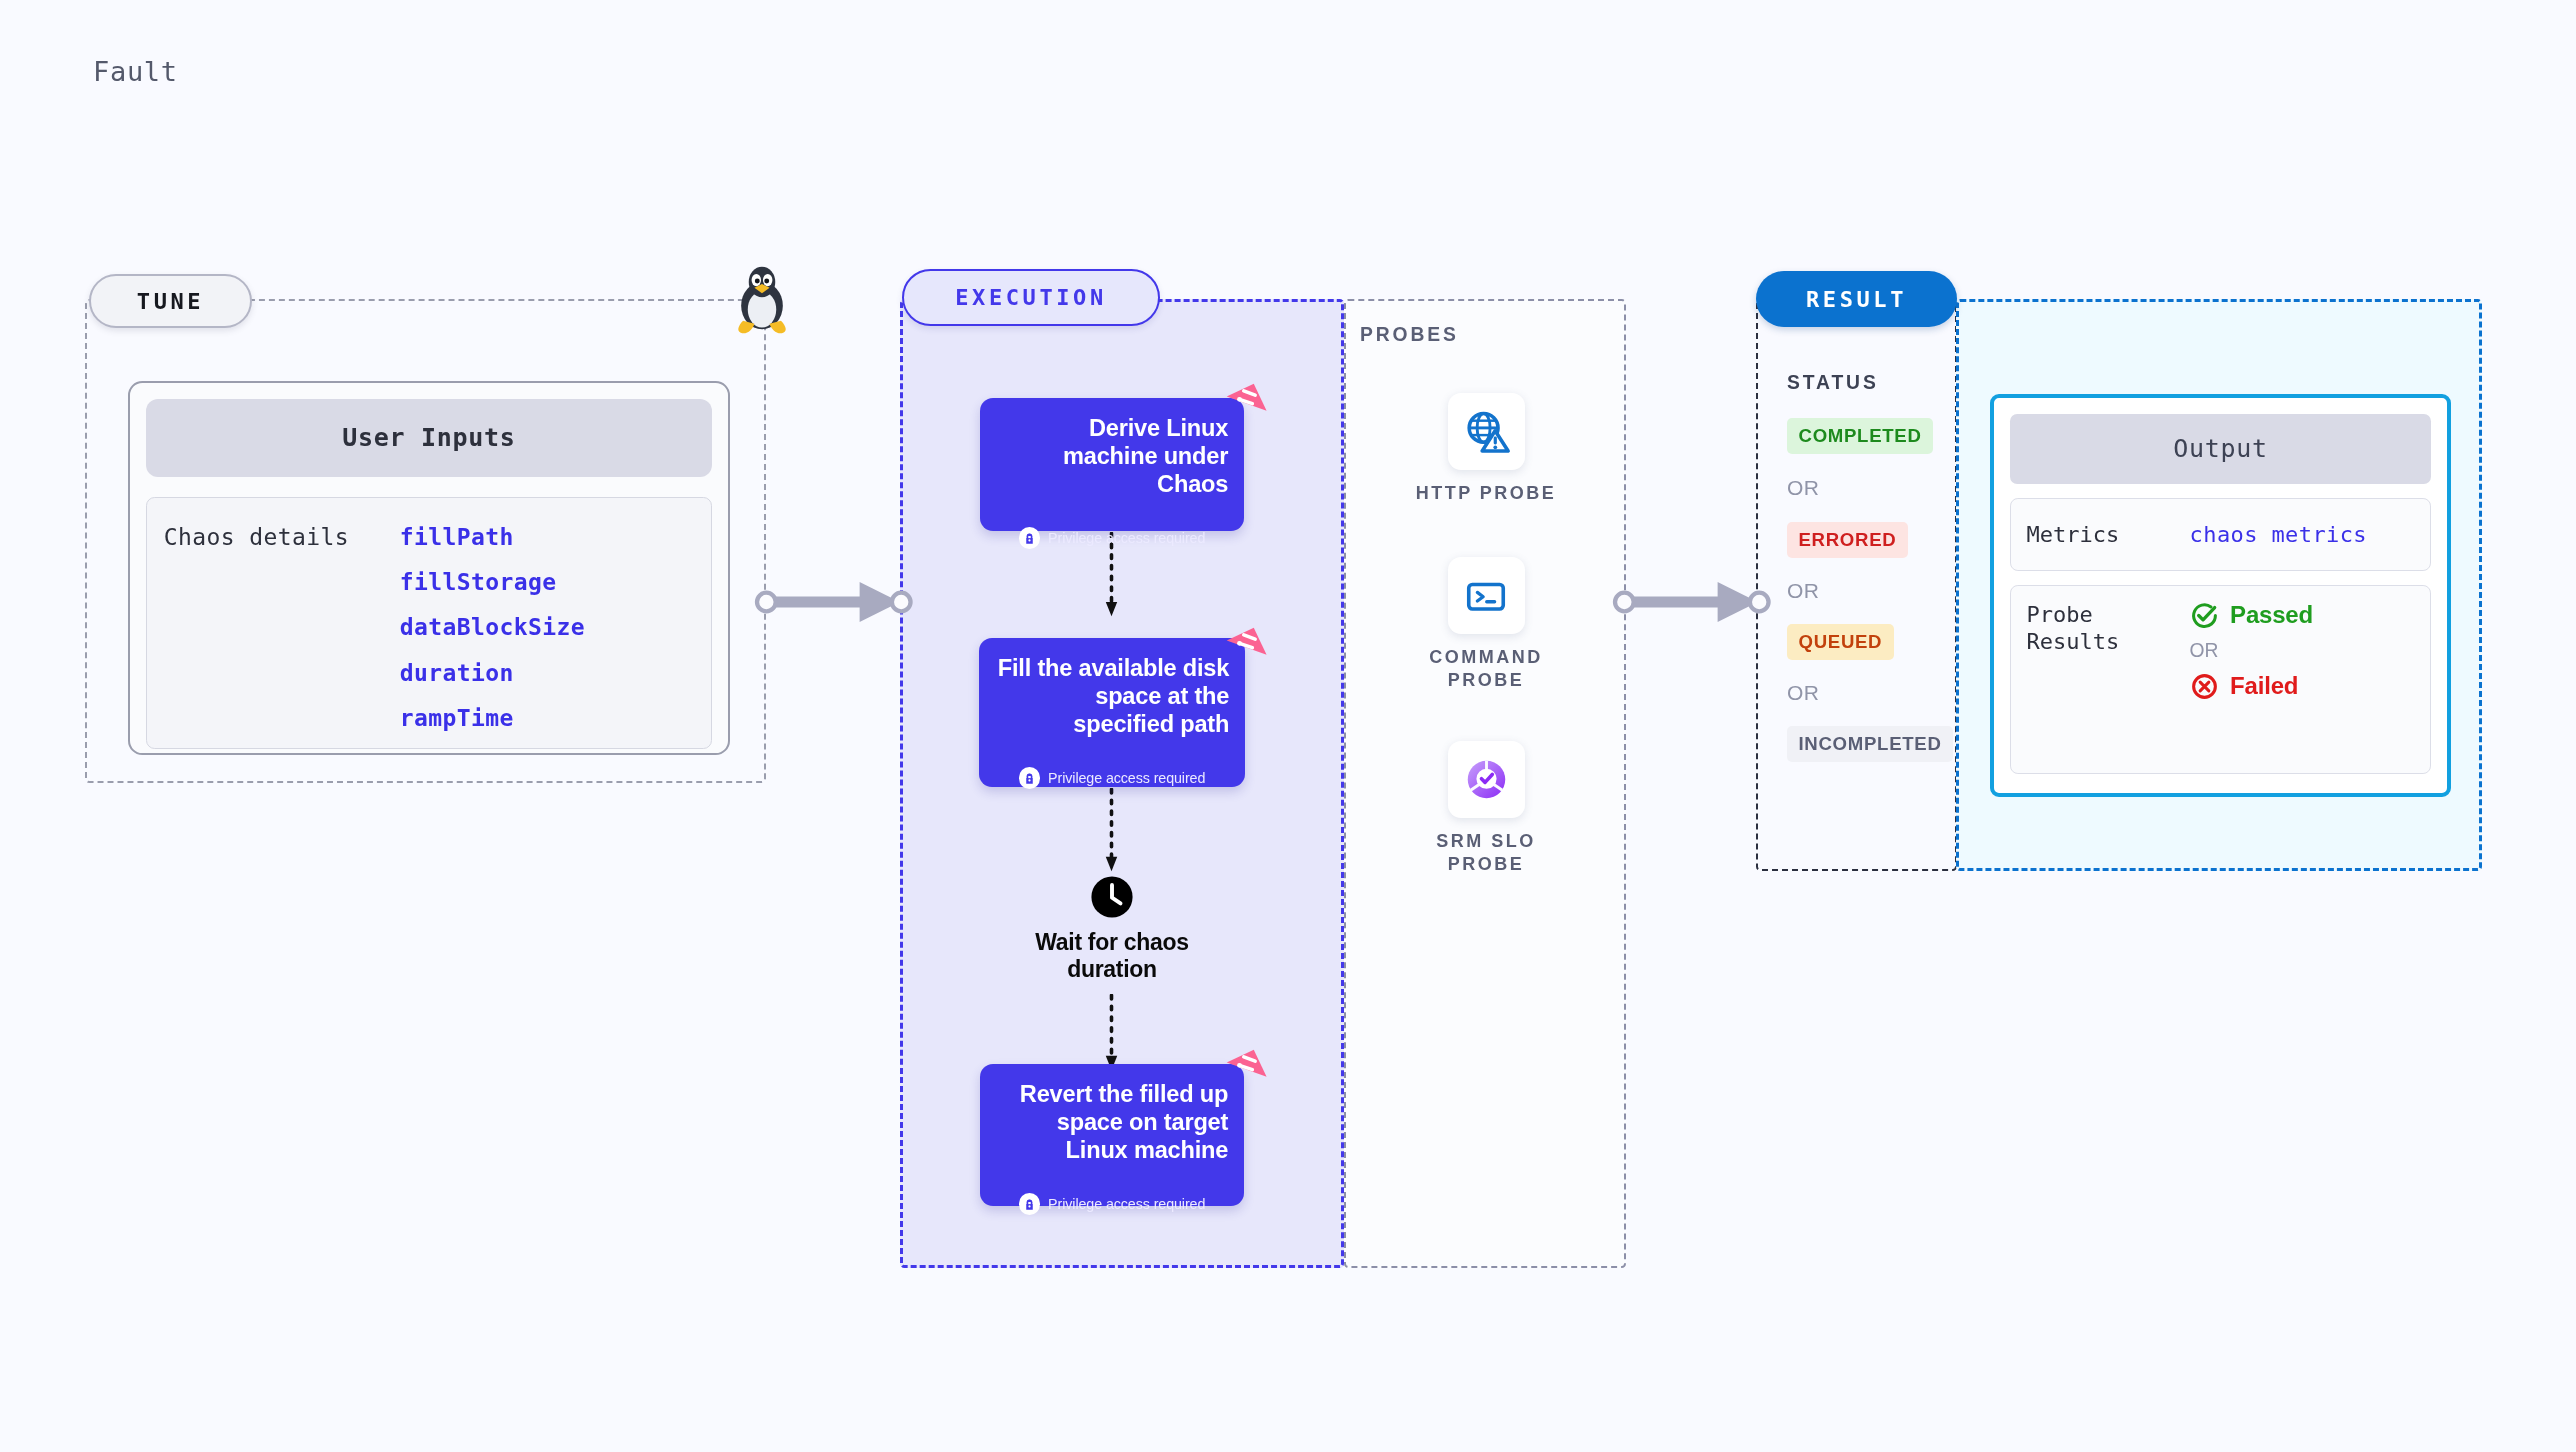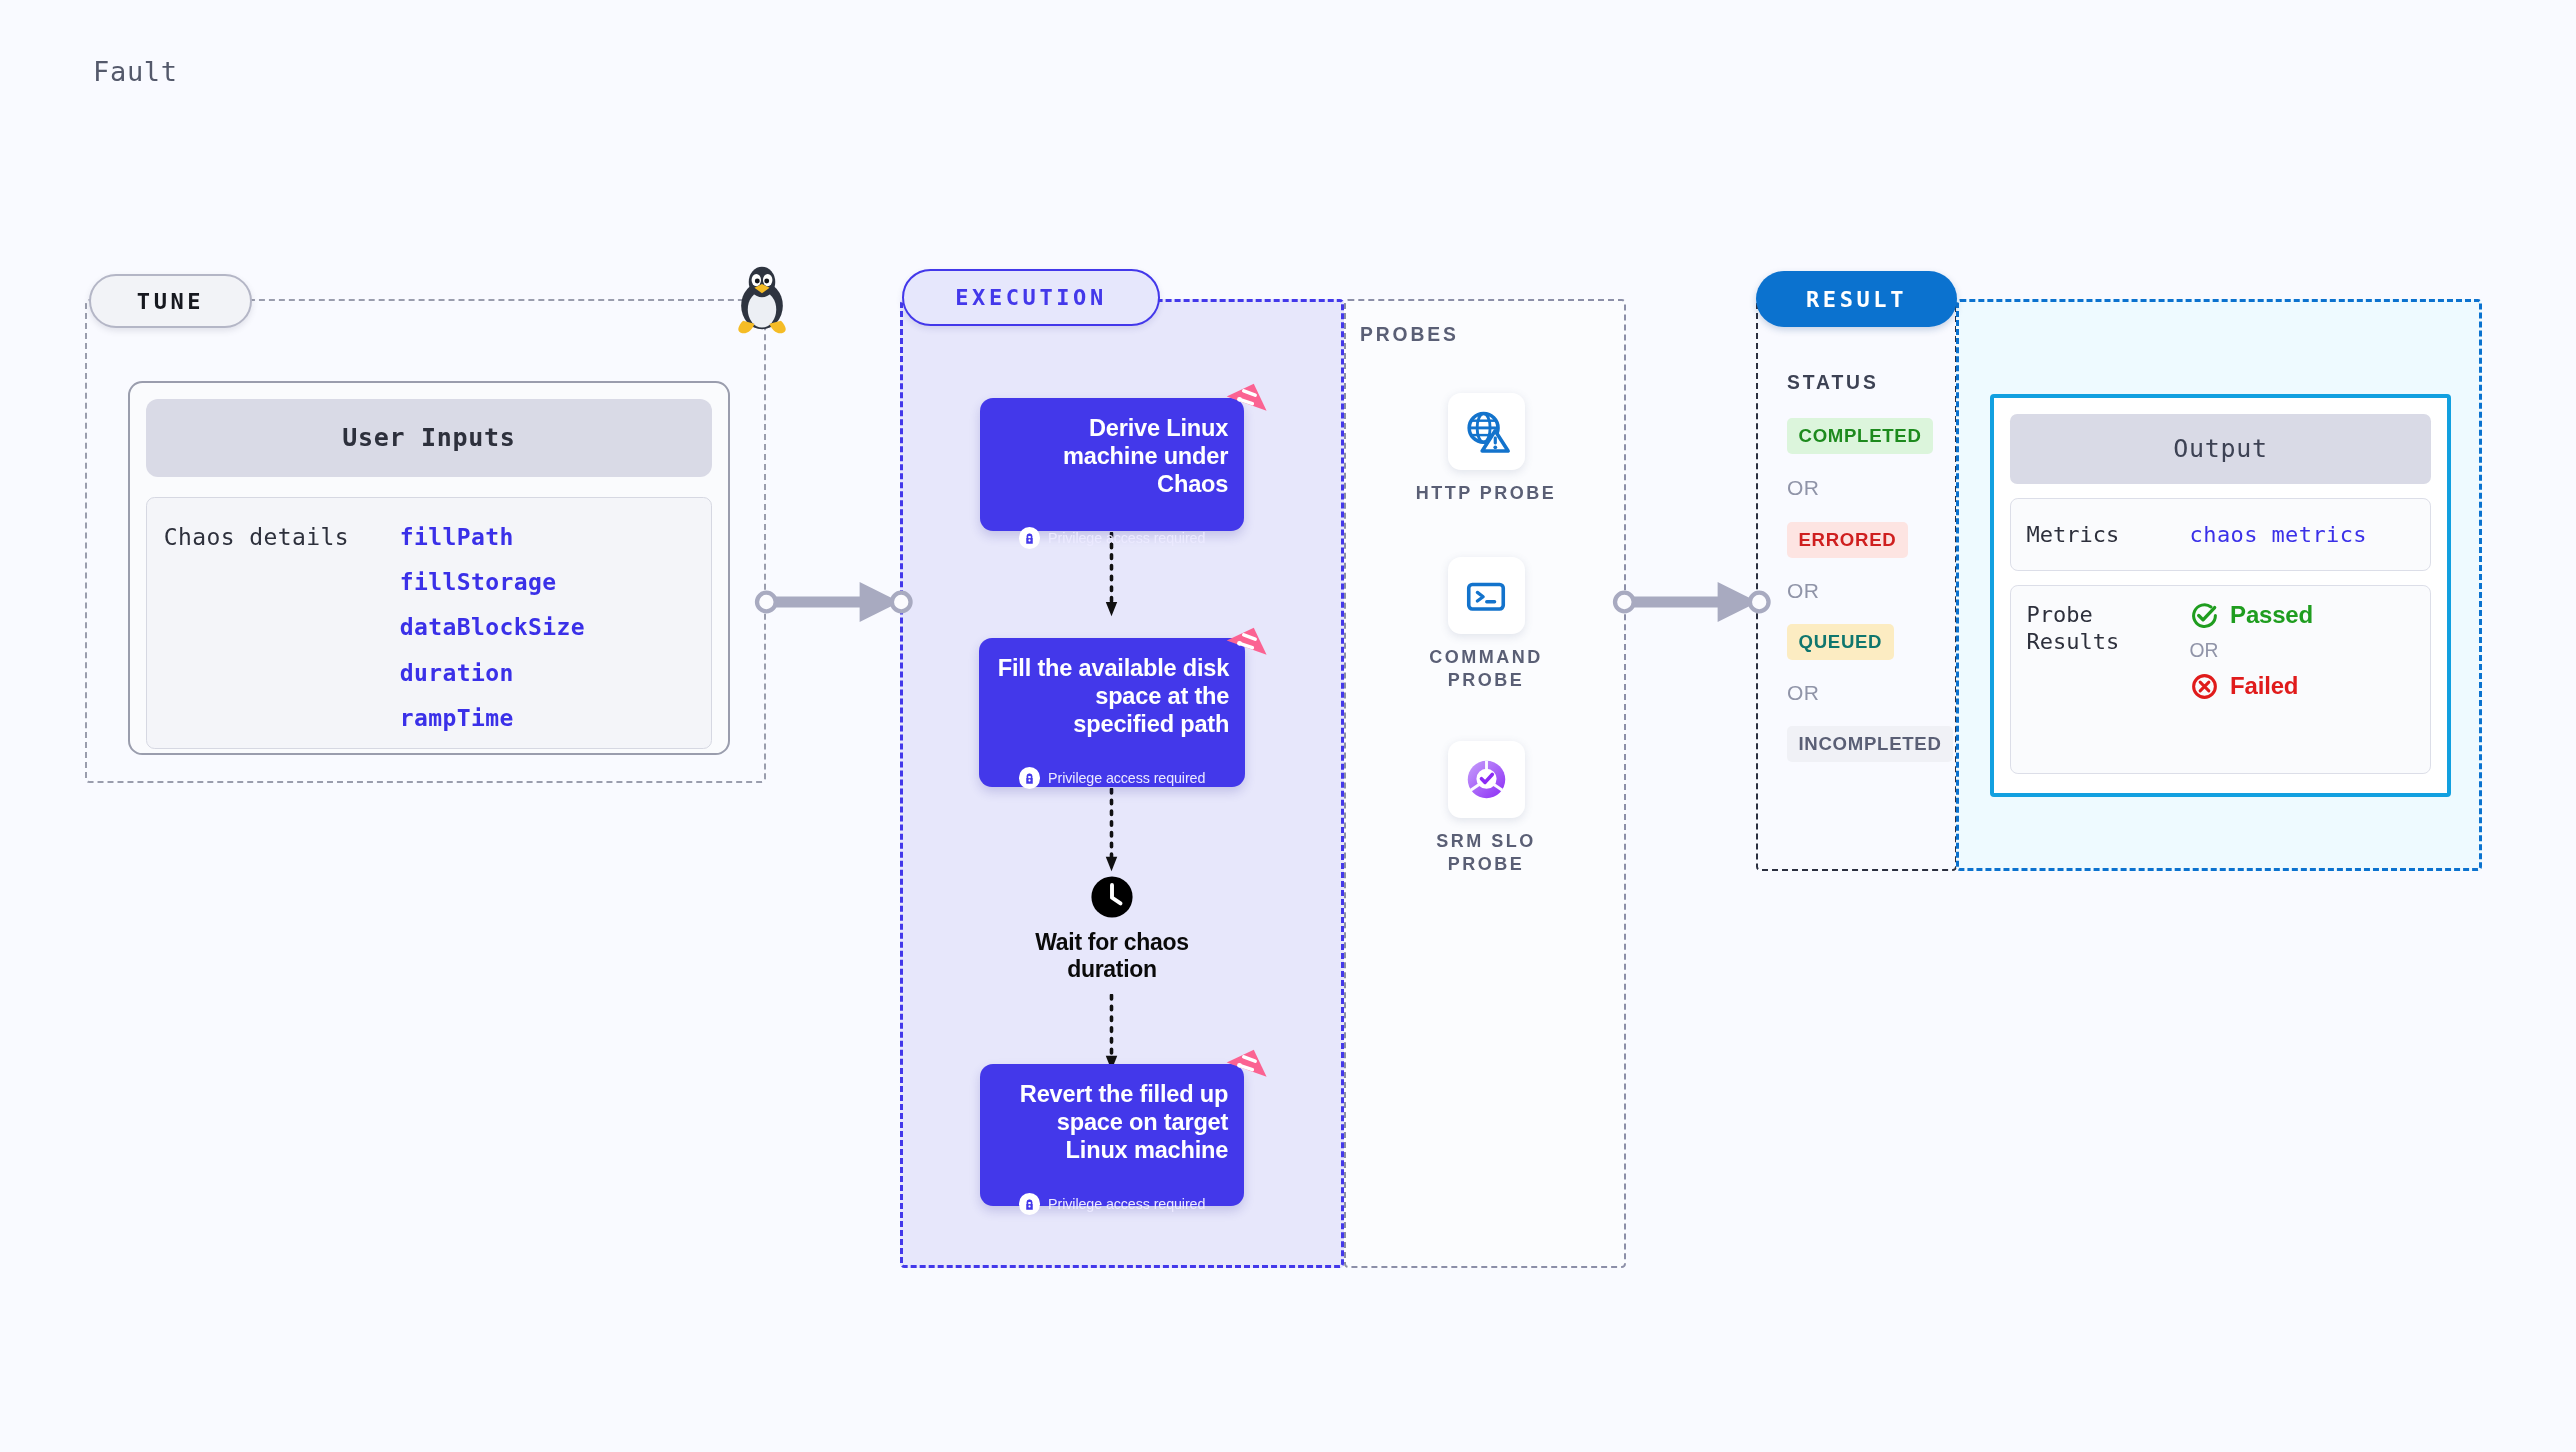--- a/index.html
+++ b/index.html
@@ -163,21 +163,21 @@
     position: absolute; border-radius: 5px; padding: 7.2px 11.5px;
     font-size: 18.6px; font-weight: bold; letter-spacing: 0.7px;
   }
   .or-text {
     position: absolute; font-size: 21px; color: #9094a8; letter-spacing: 0.4px;
   }
 
   
   .card-output {
     position: absolute; left: 1990px; top: 394px; width: 461px; height: 403px;
-    background: #ffffff; border: 4.3px solid #12a0e0; border-radius: 4px;
+    background: #ffffff; border: 4.3px solid #12a0e0; border-radius: 9px;
     padding: 15.8px;
   }
   .out-header {
     height: 70px; background: #d9dae6; border-radius: 7.2px;
     display: flex; align-items: center; justify-content: center;
     font-family: "DejaVu Sans Mono", monospace; font-size: 25px;
     color: #3d4254; letter-spacing: 0.7px;
   }
   .out-row {
     margin-top: 14.3px; background: #fafbfd; border: 1.4px solid #dcdee8;
@@ -386,21 +386,21 @@
   </svg>
 
   <div class="region region-result"></div>
   <div class="pill pill-result">RESULT</div>
   <div class="status-label">STATUS</div>
 
   <div class="status-chip" style="left:1787px; top:418px; background:#dcf5dc; color:#1d8a1d;">COMPLETED</div>
   <div class="or-text" style="left:1787px; top:476px;">OR</div>
   <div class="status-chip" style="left:1787px; top:522px; background:#fde4e2; color:#cf1f1f;">ERRORED</div>
   <div class="or-text" style="left:1787px; top:579px;">OR</div>
-  <div class="status-chip" style="left:1787px; top:624px; background:#fcecc2; color:#0f766e;">QUEUED</div>
+  <div class="status-chip" style="left:1787px; top:624px; background:#fcecc2; color:#c2410c;">QUEUED</div>
   <div class="or-text" style="left:1787px; top:681px;">OR</div>
   <div class="status-chip" style="left:1787px; top:726px; background:#f0f1f6; color:#5a5f75;">INCOMPLETED</div>
 
   <div class="region region-output"></div>
   <div class="card-output">
     <div class="out-header">Output</div>
 
     <div class="out-row out-row-metrics">
       <div class="out-key">Metrics</div>
       <div class="out-val-metrics">chaos metrics</div>

